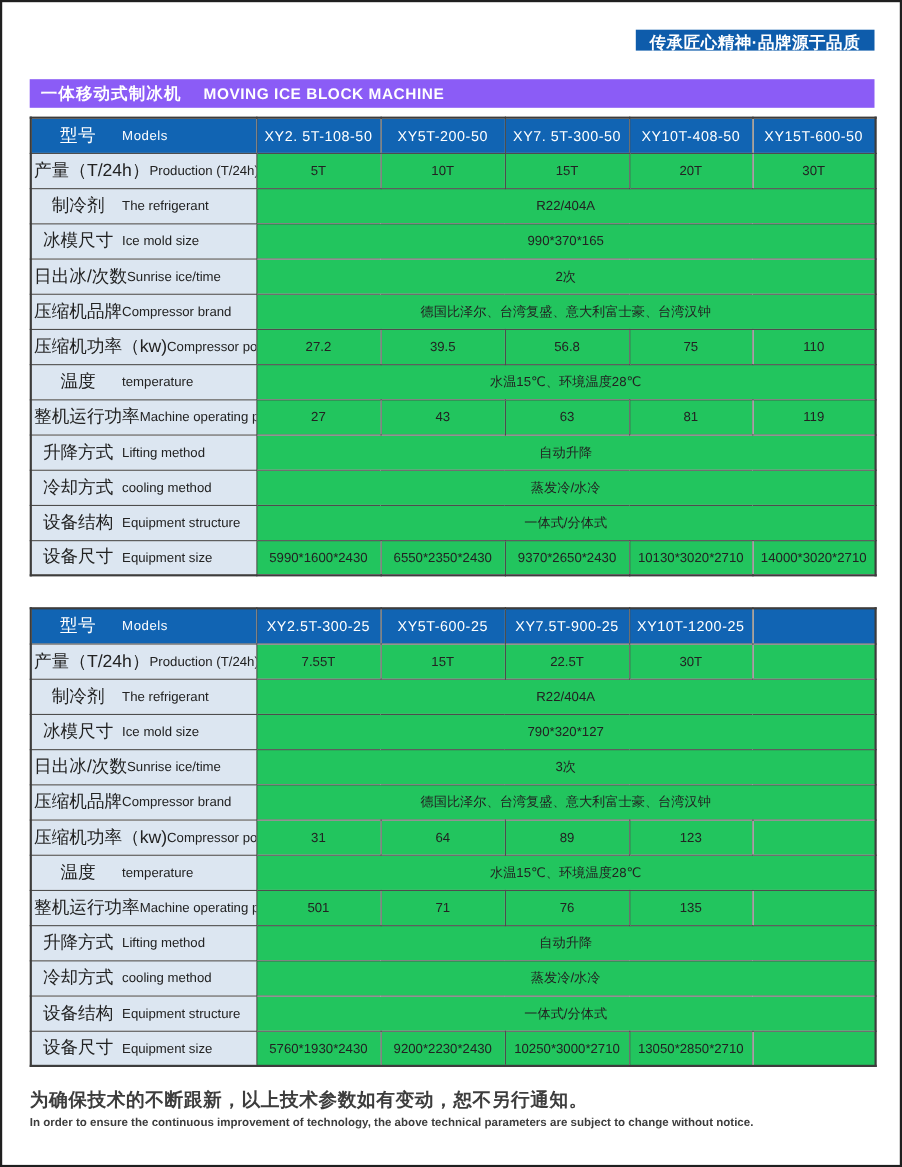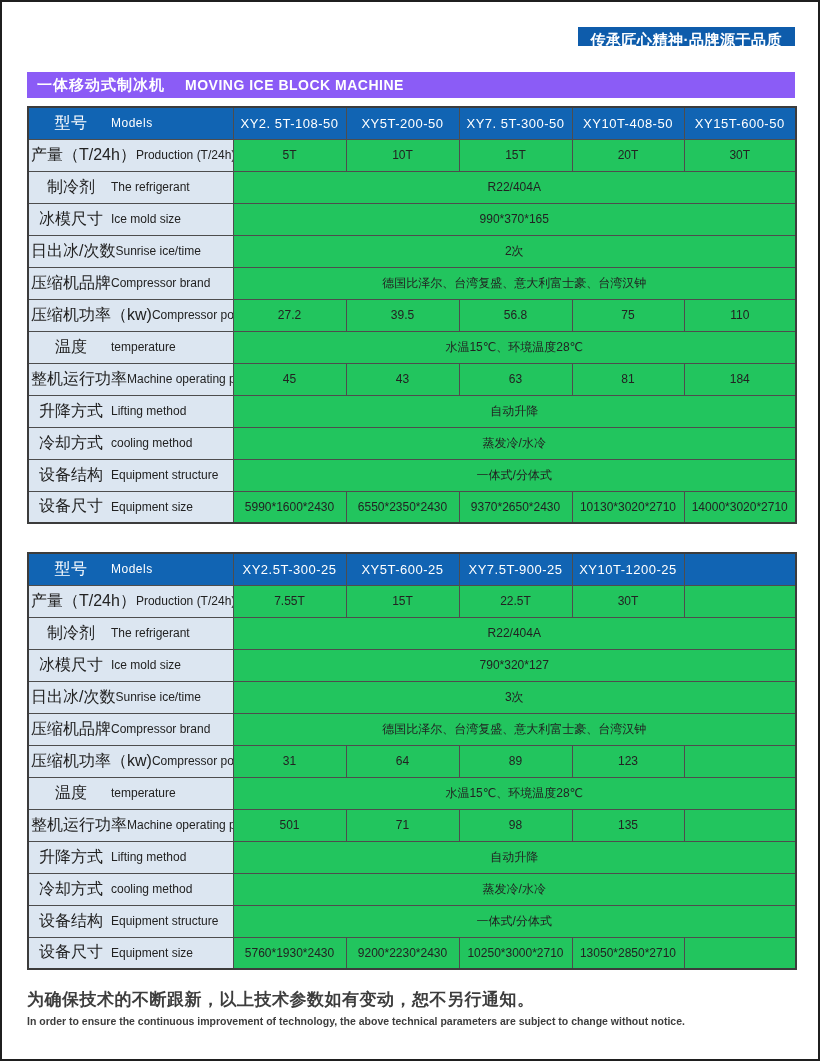--- a/index.html
+++ b/index.html
@@ -147,25 +147,25 @@
             </td>
         <td class="val" colspan="5">水温15℃、环境温度28℃</td>
       </tr>
       <tr>
         <td class="label">
               <div class="lbl">
           <span class="zh">整机运行功率</span>
           <span class="en">Machine operating power</span>
               </div>
             </td>
-        <td class="val">45</td>
+        <td class="val">27</td>
         <td class="val">43</td>
         <td class="val">63</td>
         <td class="val">81</td>
-        <td class="val">184</td>
+        <td class="val">119</td>
       </tr>
       <tr>
         <td class="label">
               <div class="lbl">
           <span class="zh">升降方式</span>
           <span class="en">Lifting method</span>
               </div>
             </td>
         <td class="val" colspan="5">自动升降</td>
       </tr>
@@ -299,21 +299,21 @@
       </tr>
       <tr>
         <td class="label">
               <div class="lbl">
           <span class="zh">整机运行功率</span>
           <span class="en">Machine operating power</span>
               </div>
             </td>
         <td class="val">501</td>
         <td class="val">71</td>
-        <td class="val">98</td>
+        <td class="val">76</td>
         <td class="val">135</td>
         <td class="val"></td>
       </tr>
       <tr>
         <td class="label">
               <div class="lbl">
           <span class="zh">升降方式</span>
           <span class="en">Lifting method</span>
               </div>
             </td>

